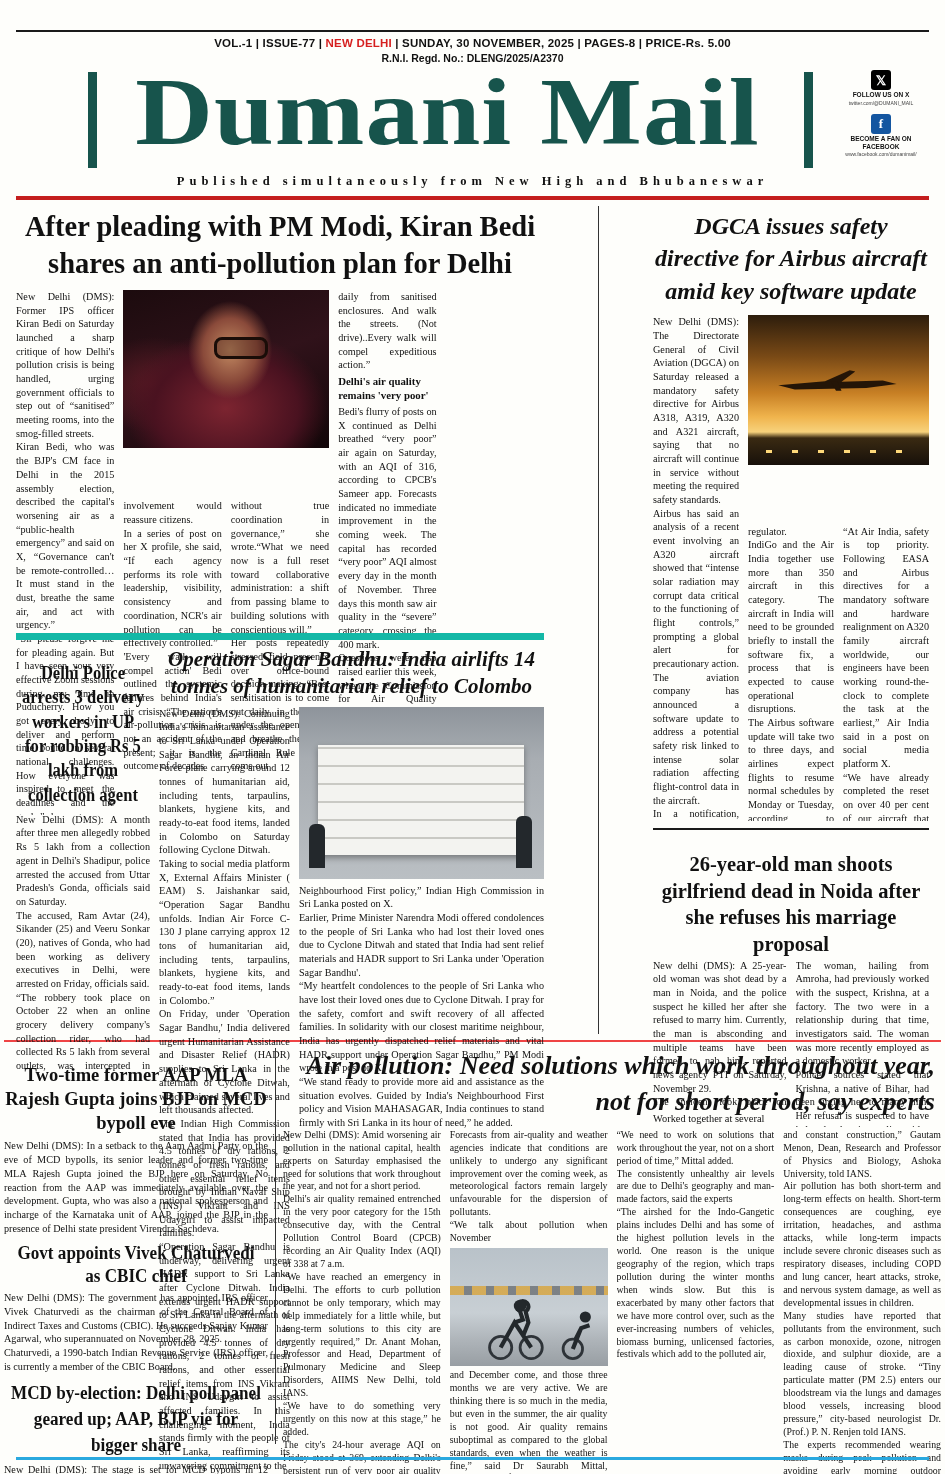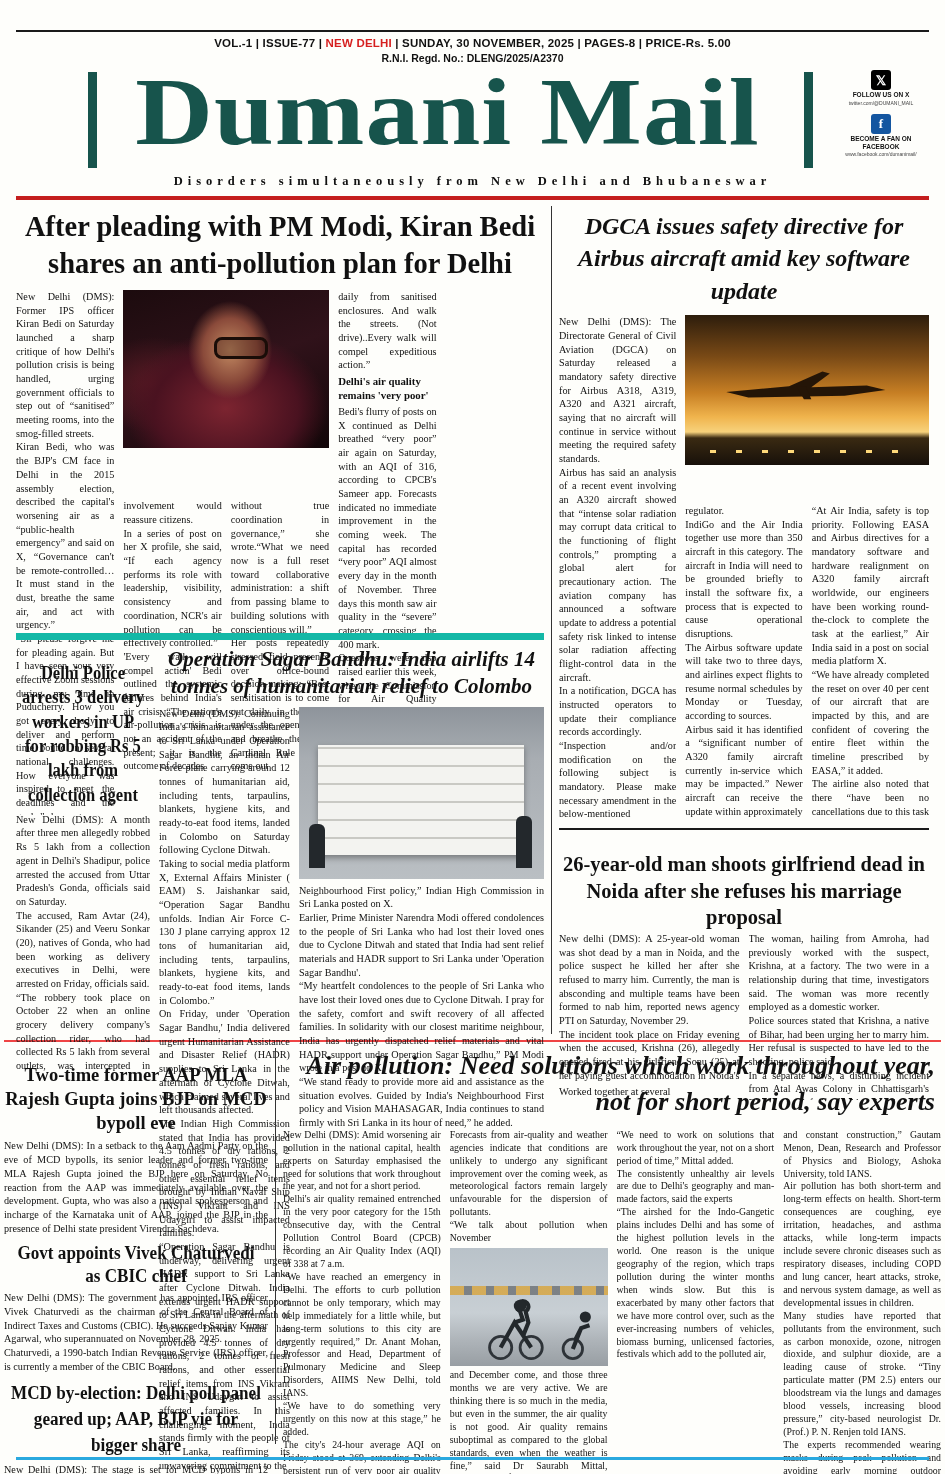--- a/index.html
+++ b/index.html
@@ -26,21 +26,21 @@
   .sq.x{background:#000;} .sq.fb{background:#1456a0;font-family:"Liberation Serif",serif;}
   .social-label{font-size:6.5px;font-weight:bold;text-align:center;line-height:1.2;}
   .social-url{font-size:5px;color:#444;text-align:center;}
   .tagline{text-align:center;font-size:12.5px;font-weight:bold;letter-spacing:5px;margin-top:0px;}
   .red-rule{height:4px;background:#c41e1e;margin:7px 16px 0;}
   
   .coltext{font-size:10.2px;line-height:1.34;text-align:justify;white-space:pre-line;
            overflow:hidden;}
   .hl{font-weight:bold;text-align:center;}
   
-  .upper{display:flex;margin:6px 16px 0;height:828px;}
+  .upper{display:flex;margin:6px 16px 0;height:828px;gap:47px;}
   .left-pane{width:528px;display:flex;flex-direction:column;}
   .v-div{width:1px;background:#333;margin:0 7px;}
   .right-pane{flex:1;display:flex;flex-direction:column;}
   .lead-hl{font-size:28.5px;line-height:1.3;margin:2px 2px 8px;}
   .lead-body{display:grid;grid-template-columns:repeat(5,1fr);gap:9px;height:336px;}
   .lead-body .c1{grid-column:1;grid-row:1/3;}
   .lead-photo{grid-column:2/4;grid-row:1;height:158px;position:relative;overflow:hidden;
       background:radial-gradient(ellipse 60px 70px at 52% 38%,#c28a62 0%,#8a4a3a 45%,transparent 70%),
                  radial-gradient(ellipse 120px 90px at 50% 75%,#7c2430 0%,#4a1220 60%,transparent 85%),
                  radial-gradient(ellipse 80px 60px at 15% 60%,#5a1a24 0%,transparent 80%),
@@ -115,21 +115,21 @@
           <span class="social-label">FOLLOW US ON X</span>
           <span class="social-url">twitter.com/@DUMANI_MAIL</span>
         </div>
         <div class="social-block">
           <span class="sq fb">f</span>
           <span class="social-label">BECOME A FAN ON FACEBOOK</span>
           <span class="social-url">www.facebook.com/dumanimail/</span>
         </div>
       </div>
     </div>
-    <div class="tagline">Disorders simultaneously from New Delhi and Bhubaneswar</div>
+    <div class="tagline">Published simultaneously from New High and Bhubaneswar</div>
     <div class="red-rule"></div>
   </header>
 
   <main class="upper">
 
     <section class="left-pane">
       <article>
         <h1 class="hl lead-hl">After pleading with PM Modi, Kiran Bedi shares an anti-pollution plan for Delhi</h1>
         <div class="lead-body">
           <div class="coltext c1">New Delhi (DMS): Former IPS officer Kiran Bedi on Saturday launched a sharp critique of how Delhi's pollution crisis is being handled, urging government officials to step out of “sanitised” meeting rooms, into the smog-filled streets.

